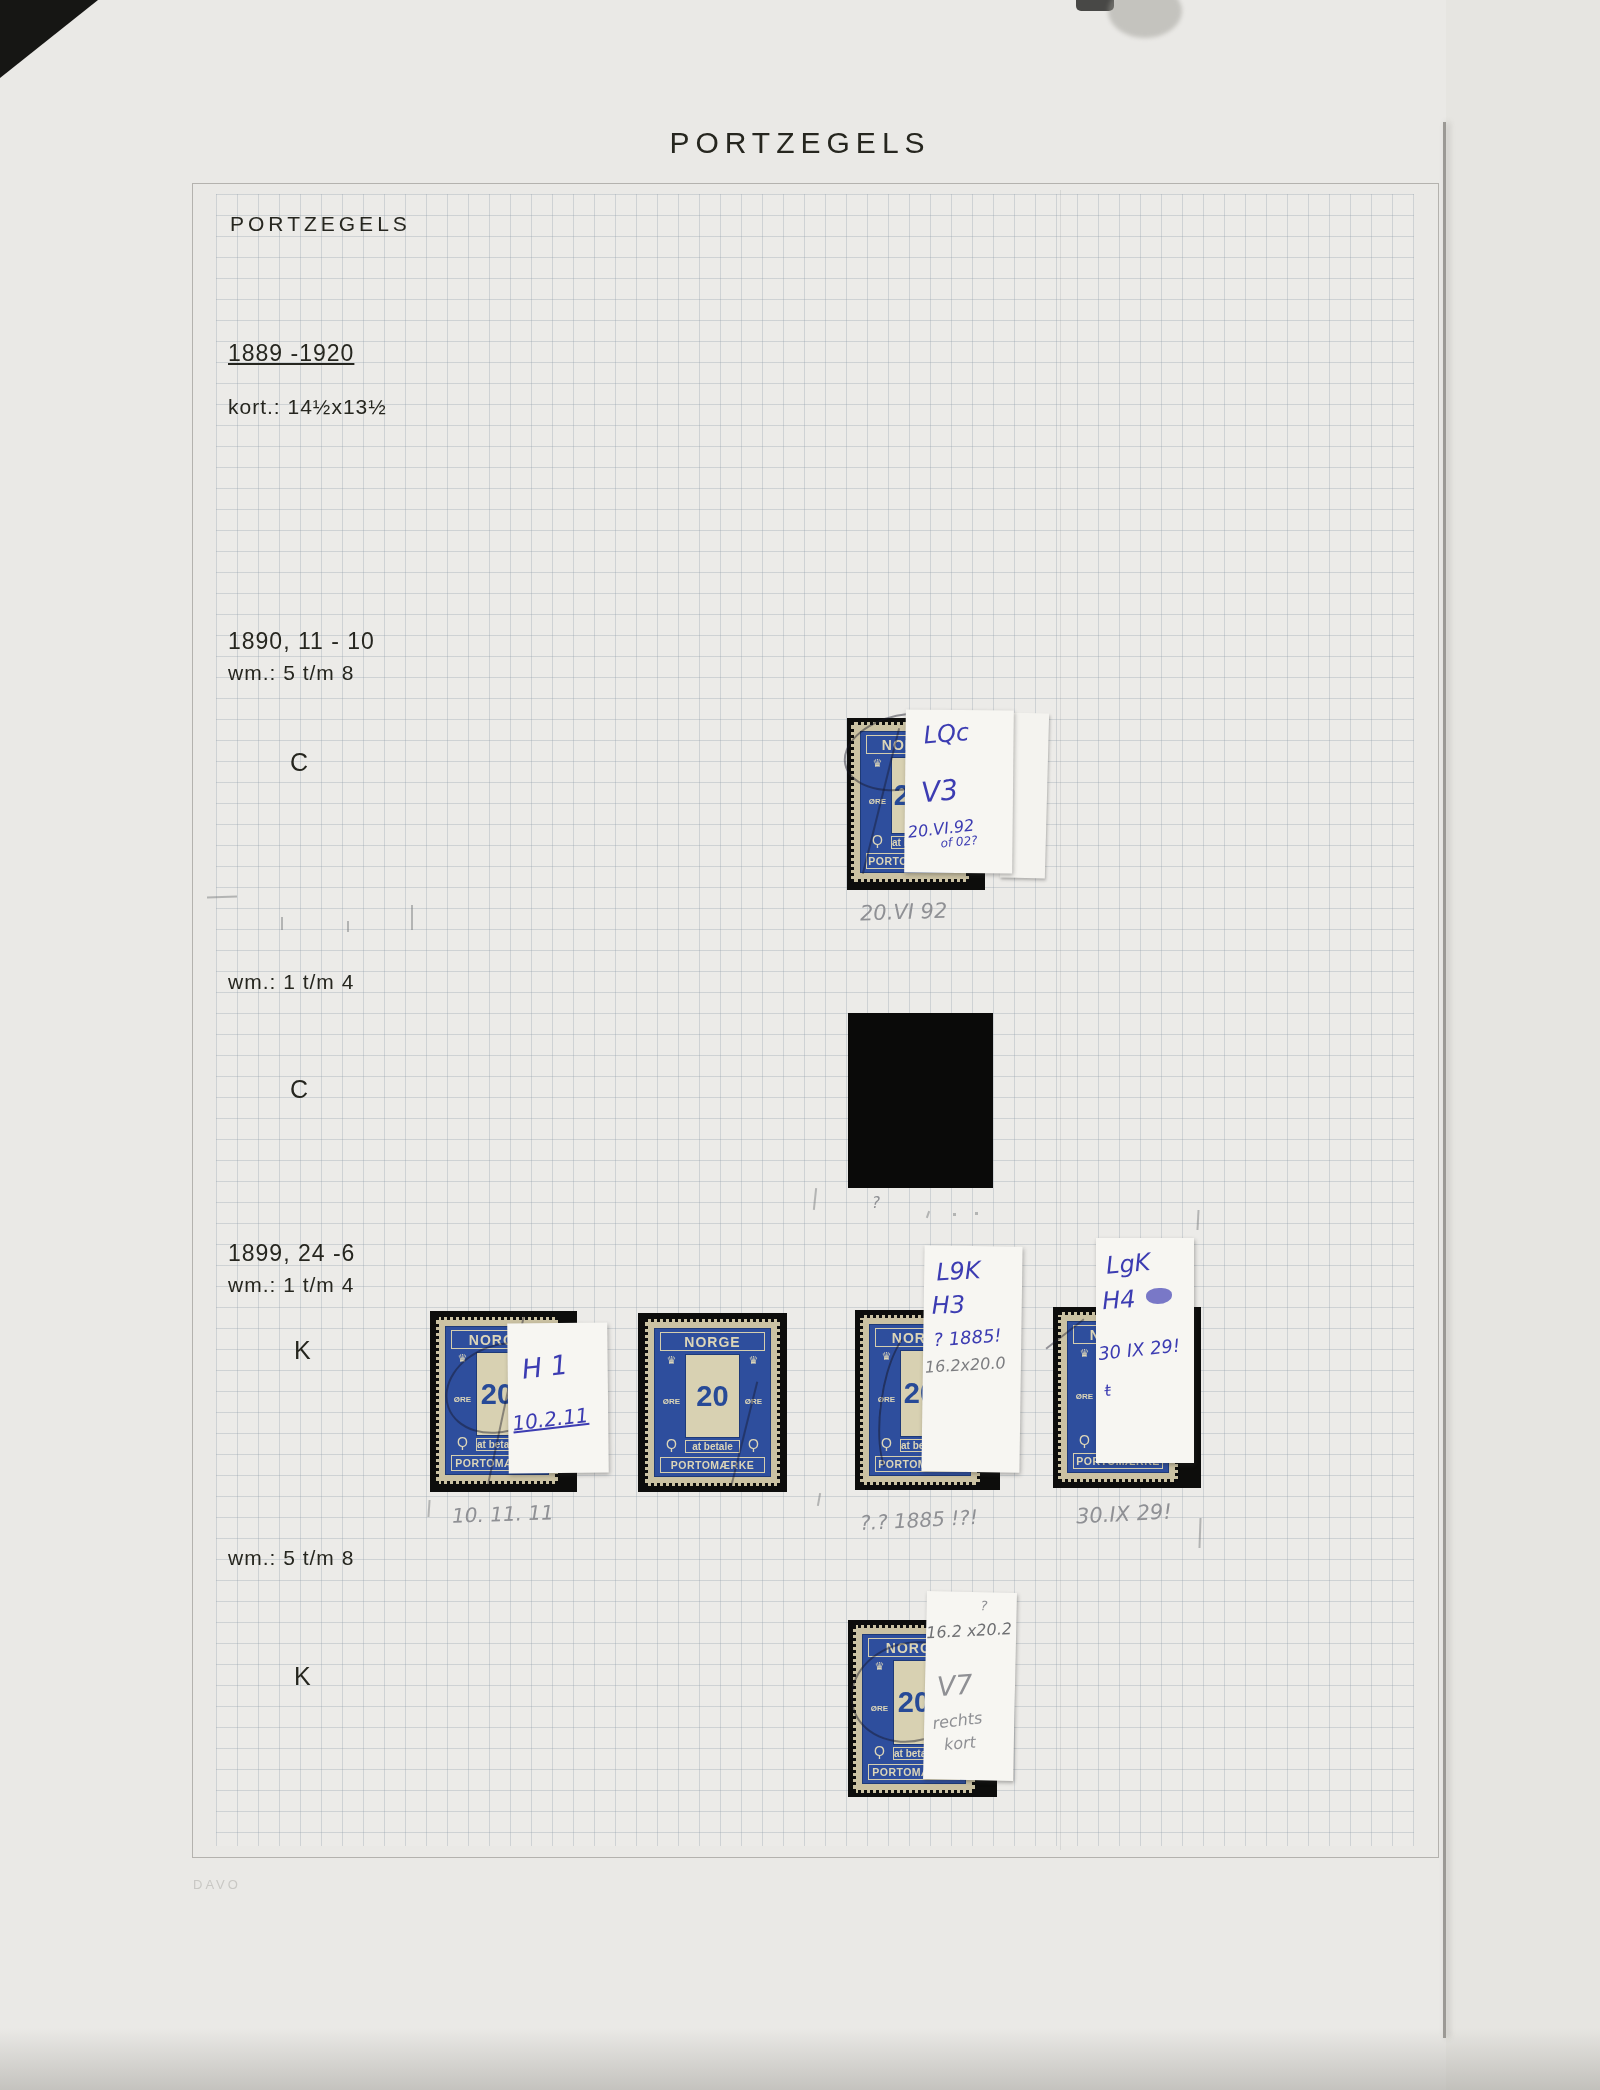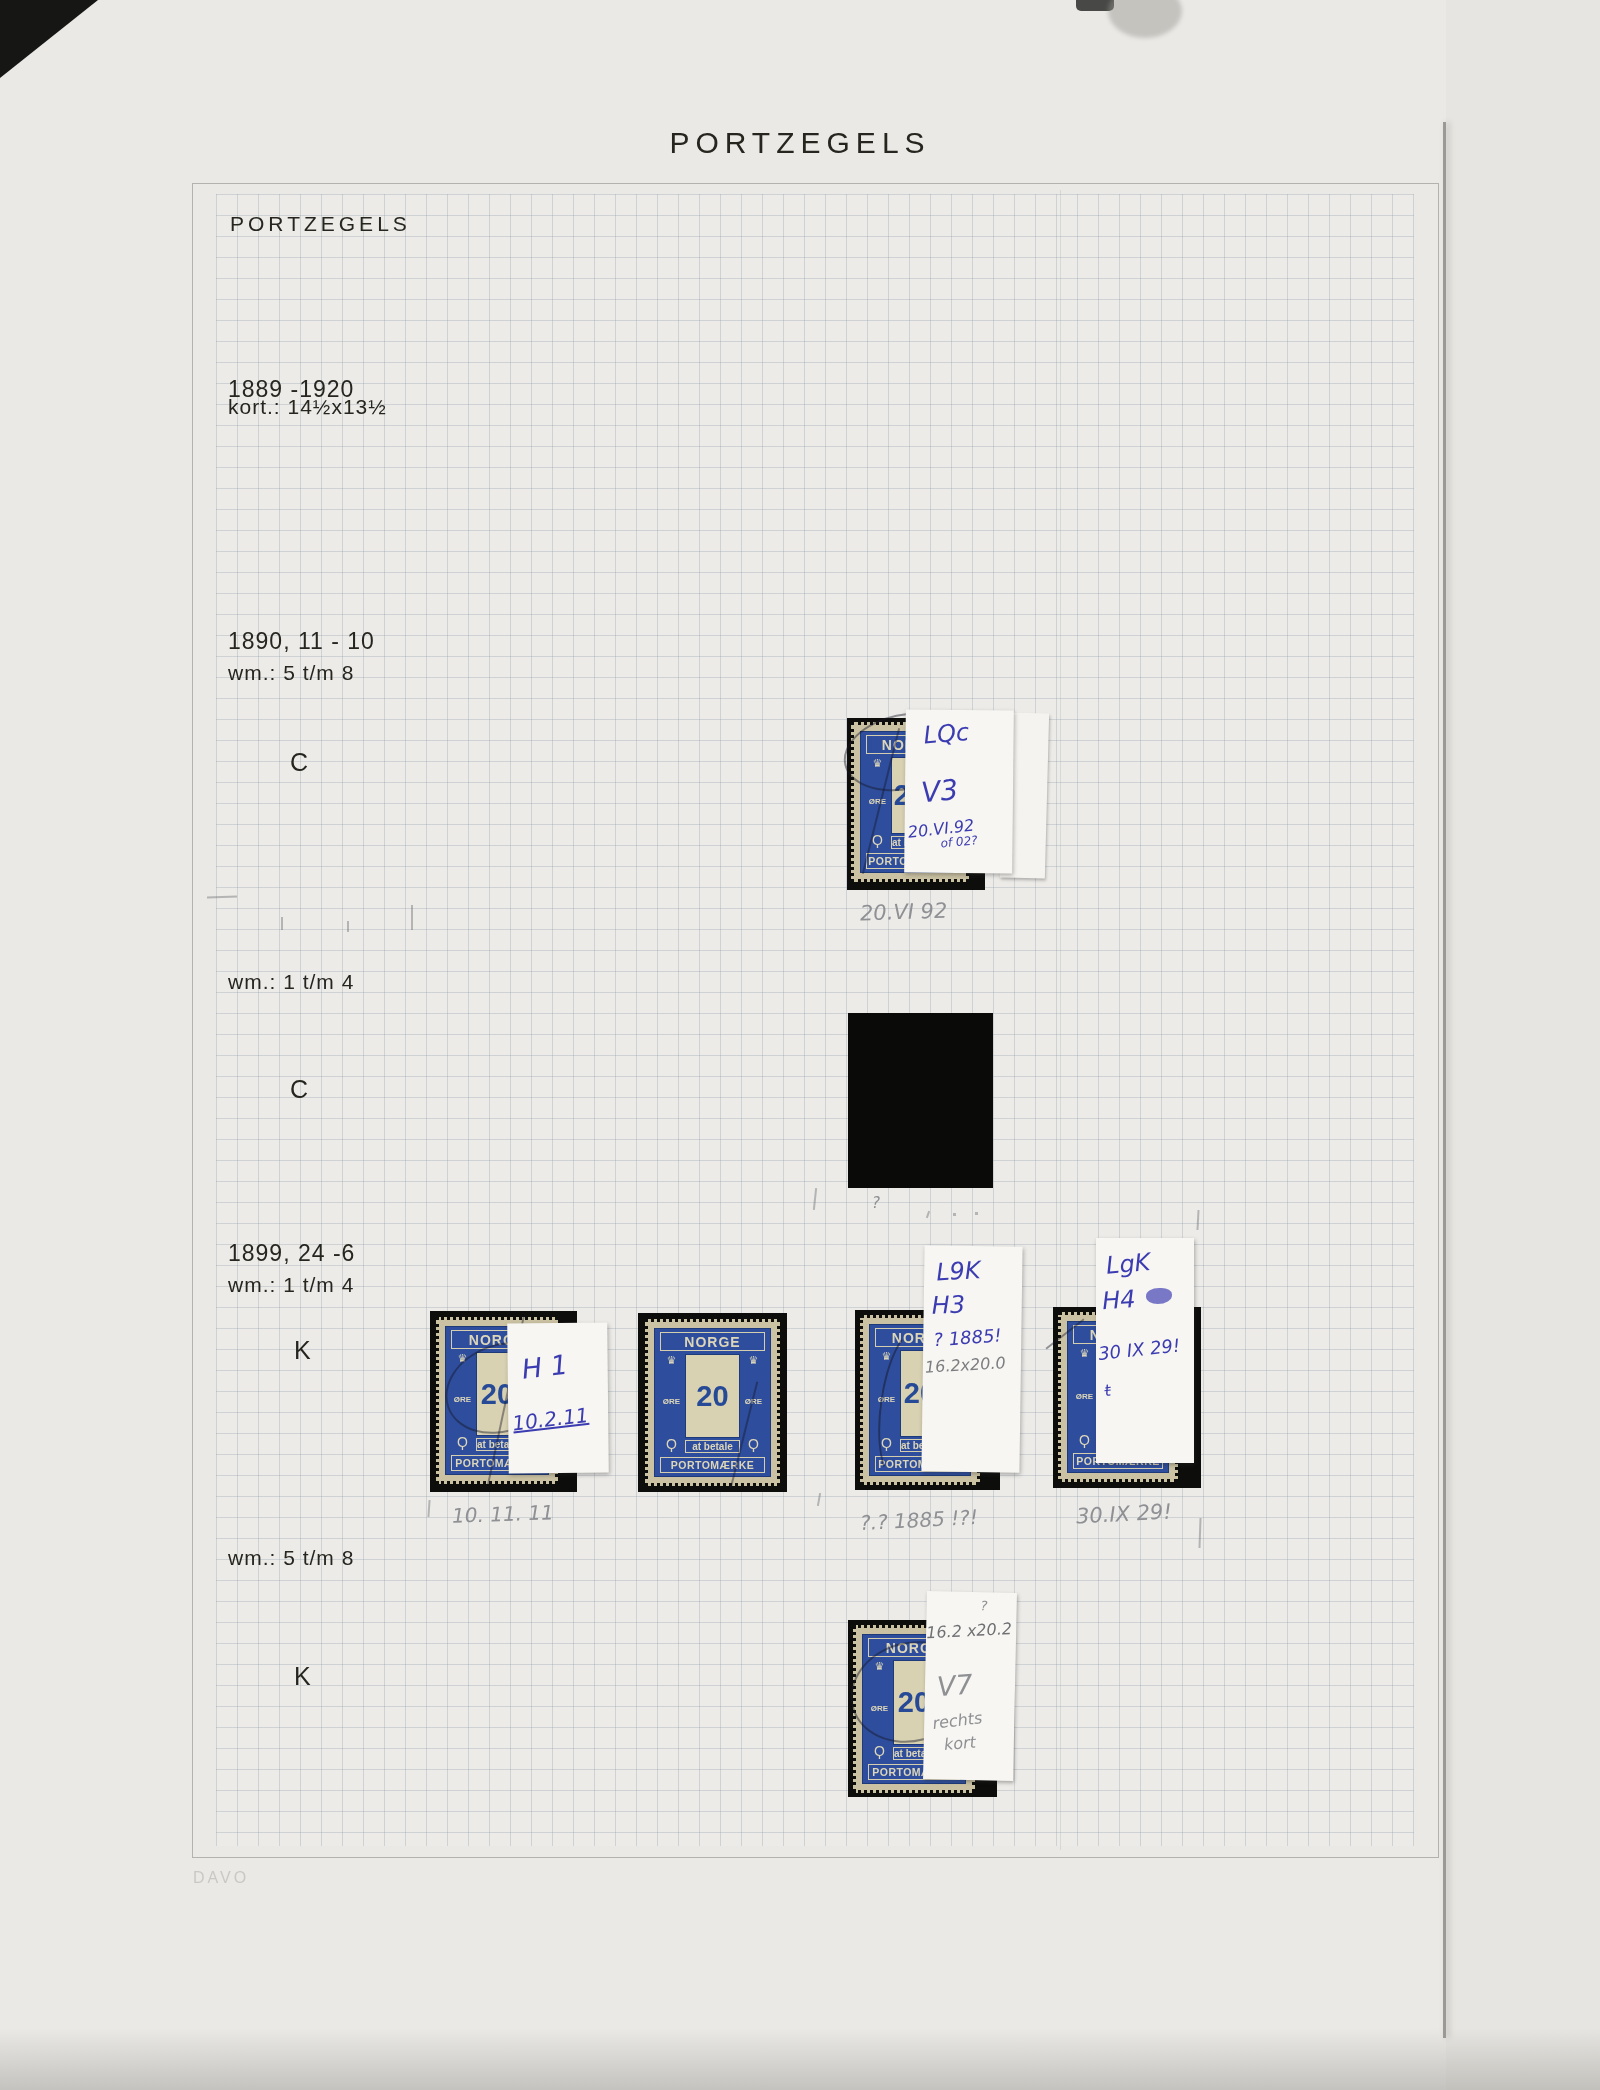--- a/index.html
+++ b/index.html
@@ -57,36 +57,36 @@
   .slip{position:absolute;background:#f7f6f2;box-shadow:1px 2px 4px rgba(40,40,40,.35);z-index:3;box-sizing:border-box;}
   .slip-under{position:absolute;background:#f4f3ef;box-shadow:1px 2px 3px rgba(40,40,40,.3);z-index:2;}
   .slip div{position:relative;}
   
   .pm{position:absolute;border:2px solid rgba(22,22,38,.45);border-radius:50%;z-index:2;}
   .pm-line{position:absolute;background:rgba(22,22,38,.42);z-index:2;}
   .pm-arc{position:absolute;border:2px solid transparent;border-left-color:rgba(22,22,38,.5);
           border-radius:50%;z-index:2;}
   .tick{position:absolute;background:rgba(110,112,116,.45);z-index:1;}
   .blot{position:absolute;background:rgba(60,60,178,.8);border-radius:50% 40% 55% 45%;}
-  .brand{position:absolute;color:#c9c8c4;font-size:16px;letter-spacing:3px;}
+  .brand{position:absolute;color:#c9c8c4;font-size:13px;letter-spacing:3px;margin-top:8px;}
   .caption{position:absolute;}
 </style>
 </head>
 <body>
 
 <div class="canvas">
 
   <div class="frame"></div>
   <div class="grid"></div>
   <div class="fold-line"></div>
 
   <div class="print title" style="left:630px;top:126px;width:340px;text-align:center;">PORTZEGELS</div>
   <div class="print head" style="left:230px;top:212px;">PORTZEGELS</div>
 
-  <div class="print lab23" style="left:228px;top:376px;">1889 -1920</div>
+  <div class="print lab23" style="left:228px;top:340px;text-decoration:underline;">1889 -1920</div>
   <div class="print lab21" style="left:228px;top:395px;">kort.: 14½x13½</div>
 
   <div class="print lab23" style="left:228px;top:628px;">1890, 11 - 10</div>
   <div class="print lab21" style="left:228px;top:661px;">wm.: 5 t/m 8</div>
   <div class="print lab25" style="left:290px;top:748px;">C</div>
 
   <div class="mount" style="left:847px;top:718px;width:138px;height:172px;"></div>
   <div class="stamp" style="left:851px;top:722px;width:118px;height:160px;">
     <div class="face">
       <div class="f-country">NORGE</div>

